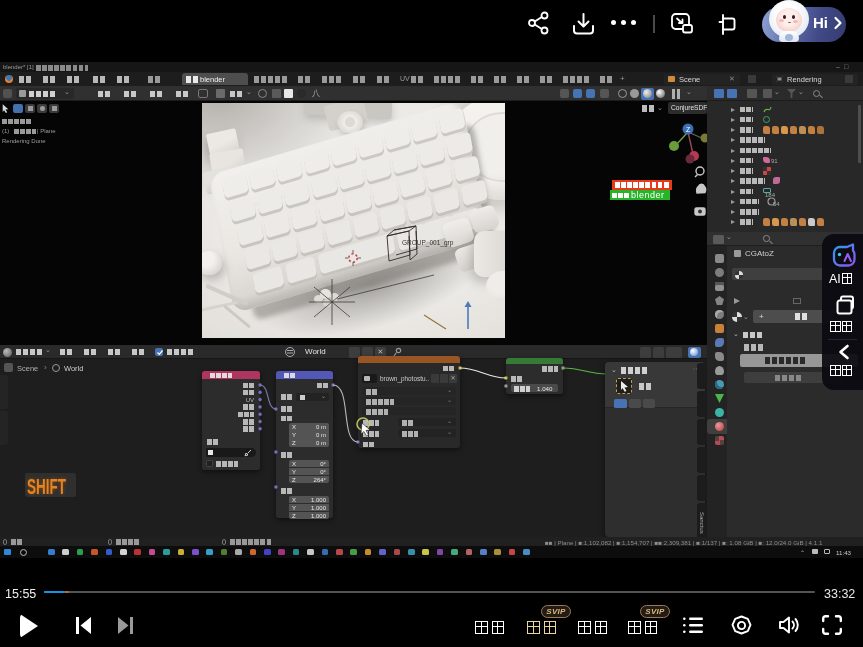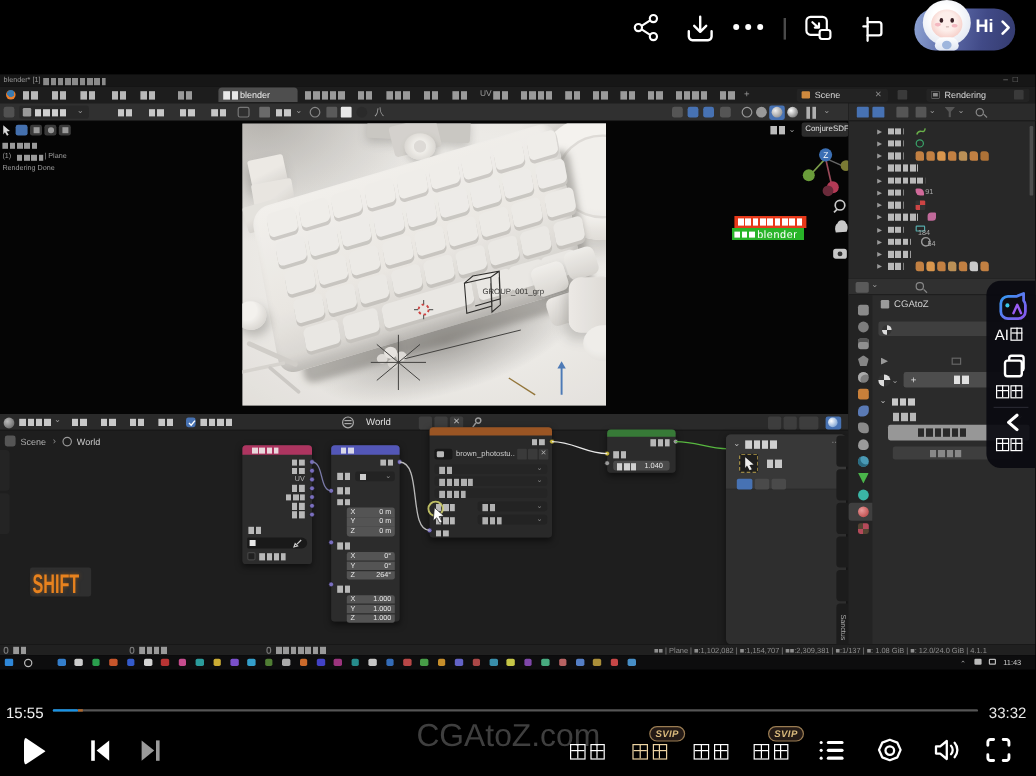--- a/index.html
+++ b/index.html
@@ -644,21 +644,20 @@
     <div class="a" style="left:4px;top:2.5px;width:6.5px;height:6.5px;background:#2f87d8;border-radius:1px"></div>
     <div class="a" style="left:20px;top:2.5px;width:7px;height:7px;border:1.2px solid #bbb;border-radius:50%"></div>
     <div class="a" style="left:800px;top:3px;font-size:6px;color:#bbb">⌃</div>
     <div class="a" style="left:812px;top:3px;width:6px;height:5px;background:#bbb;border-radius:1px"></div>
     <div class="a" style="left:824px;top:3px;width:6px;height:5px;border:1px solid #bbb;border-radius:1px"></div>
     <div class="a" style="left:836px;top:2.5px;font-size:6.2px;color:#ccc">11:43</div>
   </div>
 </div>
 
 <div class="a" id="bottom" style="left:0;top:558px;width:863px;height:89px">
-  <div class="a" style="left:347px;top:40px;font-size:26.5px;color:#3f3f3f;letter-spacing:0px">CGAtoZ.com</div>
   <div class="a" style="left:5px;top:29px;font-size:12.5px;color:#f0f0f0">15:55</div>
   <div class="a" style="left:824px;top:29px;font-size:12.5px;color:#e8e8e8">33:32</div>
   <div class="a" style="left:44px;top:33px;width:771px;height:2.4px;border-radius:1.2px;background:#555"></div>
   <div class="a" style="left:44px;top:33px;width:21px;height:2.4px;border-radius:1.2px;background:#1793e6"></div>
   <div class="a" style="left:65px;top:33px;width:4px;height:2.4px;background:#b06a30"></div>
   <div class="a" style="left:20px;top:56px;width:0;height:0;border-left:18px solid #fff;border-top:12.5px solid transparent;border-bottom:12.5px solid transparent;border-radius:4px"></div>
   <svg class="a" style="left:75px;top:59px" width="17" height="17" viewBox="0 0 17 17">
     <rect x="1" y="0" width="3" height="17" fill="#fff"></rect>
       <path d="M16 0v17L5.5 8.5z" fill="#fff"></path>
   </svg>

